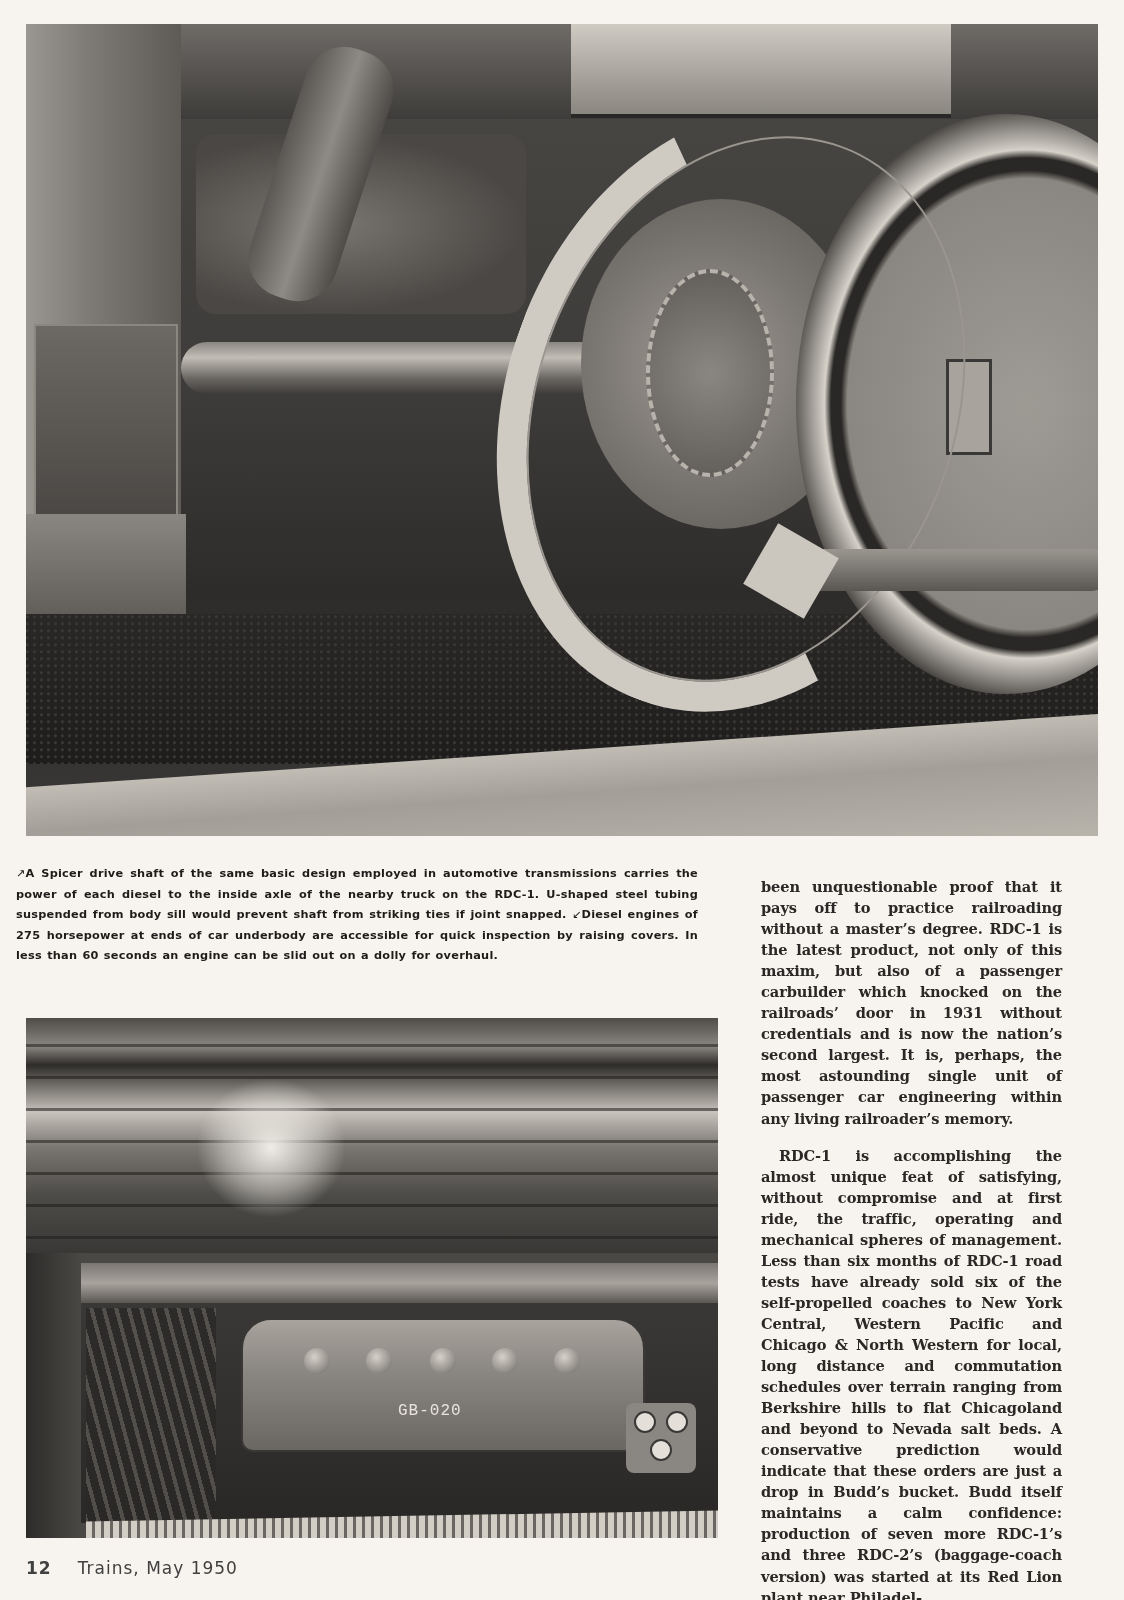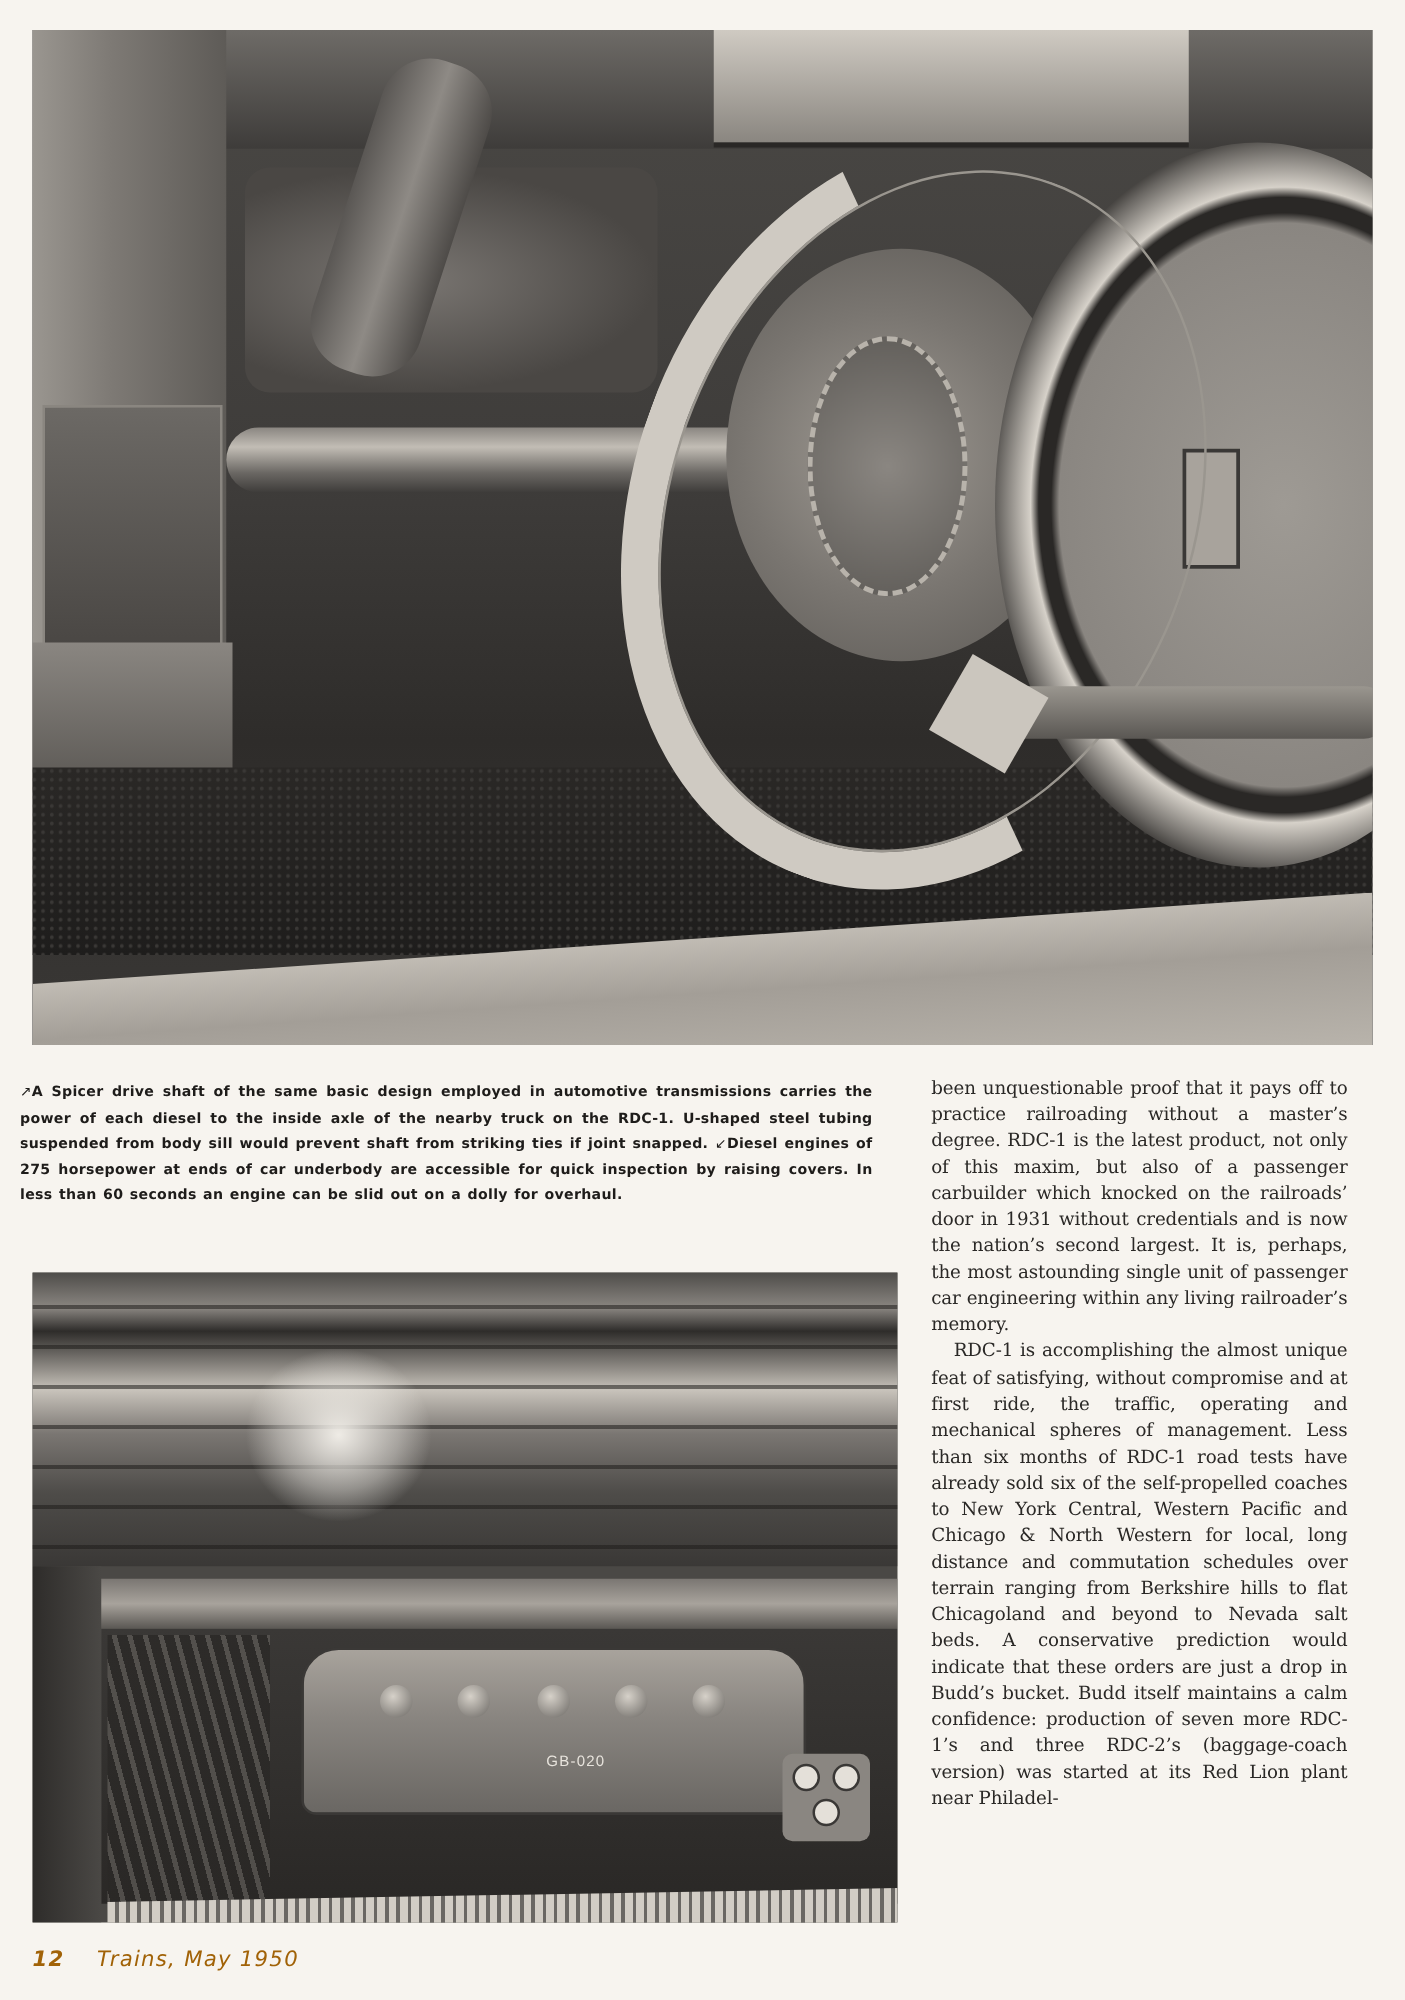--- a/index.html
+++ b/index.html
@@ -74,41 +74,41 @@
     background: linear-gradient(180deg,#7a7672,#a8a39c,#5a5753); }
   #photo-bottom .bay { position:absolute; left:55px; top:285px; width:637px; height:220px;
     background: linear-gradient(180deg,#3a3836,#2a2826); }
   #photo-bottom .wires { position:absolute; left:60px; top:290px; width:130px; height:220px;
     background: repeating-linear-gradient(75deg,#5a5753 0 4px,#2a2826 4px 12px); opacity:0.8; }
   #photo-bottom .engine { position:absolute; left:215px; top:300px; width:400px; height:130px;
     border-radius: 30px 30px 12px 12px;
     background: linear-gradient(180deg,#a8a39c 0%,#8a8681 40%,#6a6763 100%); border:2px solid #3a3836; }
   #photo-bottom .cap { position:absolute; top:330px; width:26px; height:26px; border-radius:50%;
     background: radial-gradient(circle at 40% 35%, #d6d1c9, #6a6763); }
-  #photo-bottom .engine-label { position:absolute; left:411px; top:384px; font-family:Liberation Sans, sans-serif;
-    font-size:12px; color:#e8e4dd; letter-spacing:1px; }
+  #photo-bottom .engine-label { position:absolute; left:372px; top:384px; font-family:Liberation Mono, monospace;
+    font-size:16px; color:#e8e4dd; letter-spacing:1px; }
   #photo-bottom .gauges { position:absolute; left:600px; top:385px; width:70px; height:70px;
     background:#8a8681; border-radius:8px; }
   #photo-bottom .gauge { position:absolute; width:18px; height:18px; border-radius:50%;
     background:#e4e0d9; border:2px solid #3a3836; }
   #photo-bottom .rail-strip { position:absolute; left:60px; top:498px; width:632px; height:28px;
     background: repeating-linear-gradient(90deg,#d2cdc5 0 6px,#6a6763 6px 9px); transform: skewY(-1deg); }
 
   
   #body-text {
     position:absolute; left:745px; top:860px; width:333px;
     font-family: "DejaVu Serif", serif; font-size: 14.6px; line-height: 21.05px;
     color:#2a2826; text-align: justify; letter-spacing: -0.1px;
   }
-  #body-text p { margin:0; }
+  #body-text p { margin:16px;font-weight:bold; }
   #body-text p.indent { text-indent: 18px; }
 
   
   #folio { position:absolute; left:26px; top:1558px; font-family:"DejaVu Sans", sans-serif;
-    font-size:17px; color:#a16207; letter-spacing: 1px; font-style: italic; }
+    font-size:17px; color:#404040; letter-spacing: 1px; }
   #folio .page-num { font-weight:bold; margin-right: 26px; }
 </style>
 </head>
 <body>
 
 <div id="photo-top" class="photo">
   <div class="frame-top"></div>
   <div class="bracket"></div>
   <div class="engine-mass"></div>
   <div class="hose"></div>

